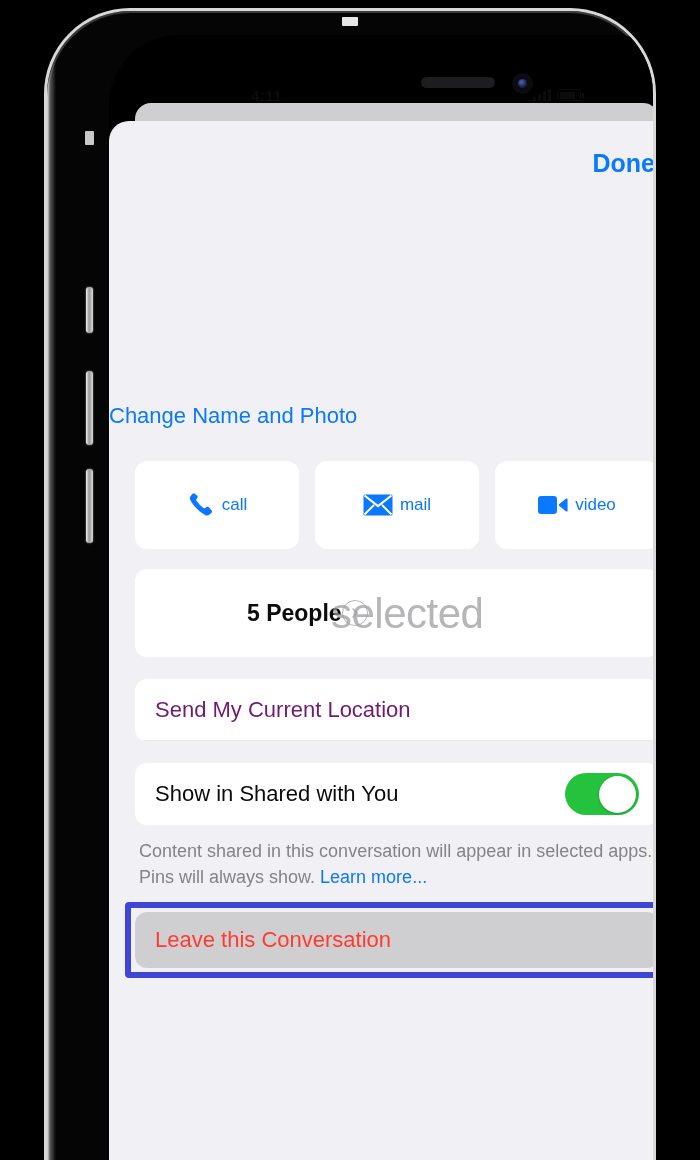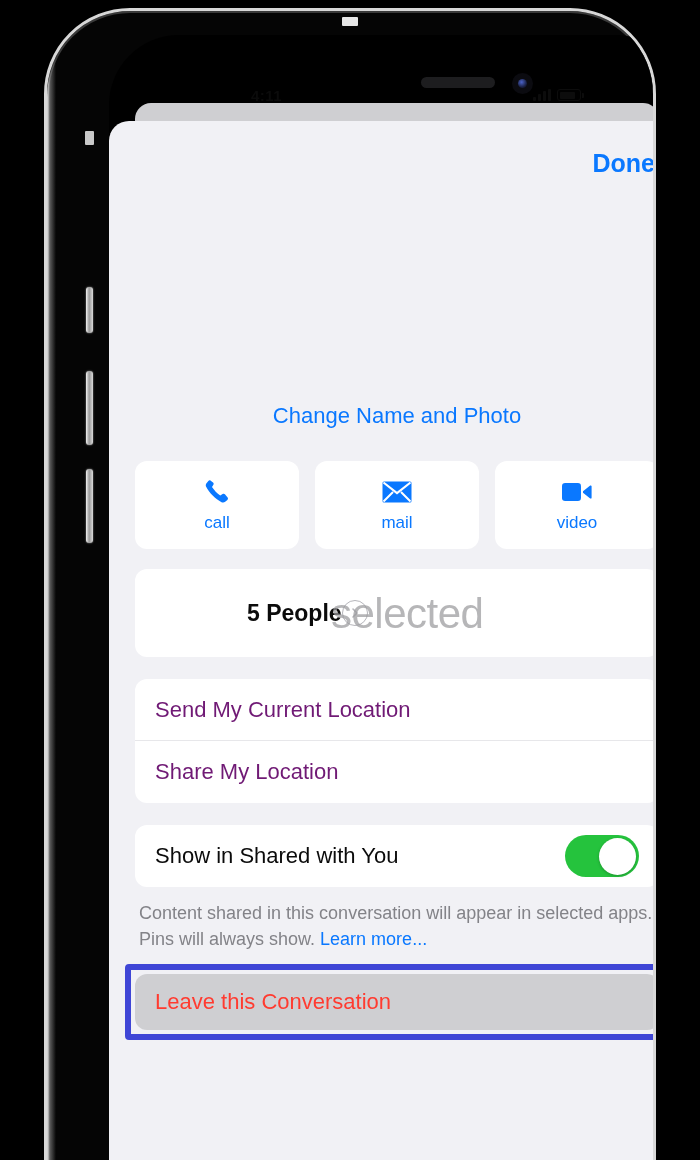--- a/index.html
+++ b/index.html
@@ -180,21 +180,21 @@
   }
 
   
   .avatar-area {
     height: 200px;
   }
 
   .change-name {
     display: block;
     width: 100%;
-    text-align: center;
+    text-align: left;
     font-size: 22px;
     color: #0a78ff;
     background: none;
     border: none;
     cursor: pointer;
     font-family: "Liberation Sans", sans-serif;
     padding: 4px 0 0 0;
   }
 
   
@@ -202,21 +202,21 @@
     display: flex;
     gap: 16px;
     padding: 32px 26px 0 26px;
   }
   .action-tile {
     flex: 1;
     height: 88px;
     background: #ffffff;
     border-radius: 12px;
     display: flex;
-    flex-direction: column;
+    flex-direction: row;
     align-items: center;
     justify-content: center;
     gap: 7px;
     cursor: pointer;
     border: none;
     font-family: "Liberation Sans", sans-serif;
     text-align: right;
   }
   .action-tile .glyph { height: 28px; display: flex; align-items: center; justify-content: center; }
   .action-tile .lbl { font-size: 17px; color: #0a78ff; }
@@ -416,23 +416,20 @@
                 <path d="M4 2l4 4-4 4"></path>
               </svg>
             </span>
           </div>
         </div>
 
         <div class="group">
           <div class="row divider-below">
             <span class="row-label blue">Send My Current Location</span>
           </div>
-          <div class="row">
-            <span class="row-label blue">Share My Location</span>
-          </div>
         </div>
 
         <div class="group">
           <div class="row">
             <span class="row-label">Show in Shared with You</span>
             <span class="spacer"></span>
             <span class="toggle on">
               <span class="knob"></span>
             </span>
           </div>

